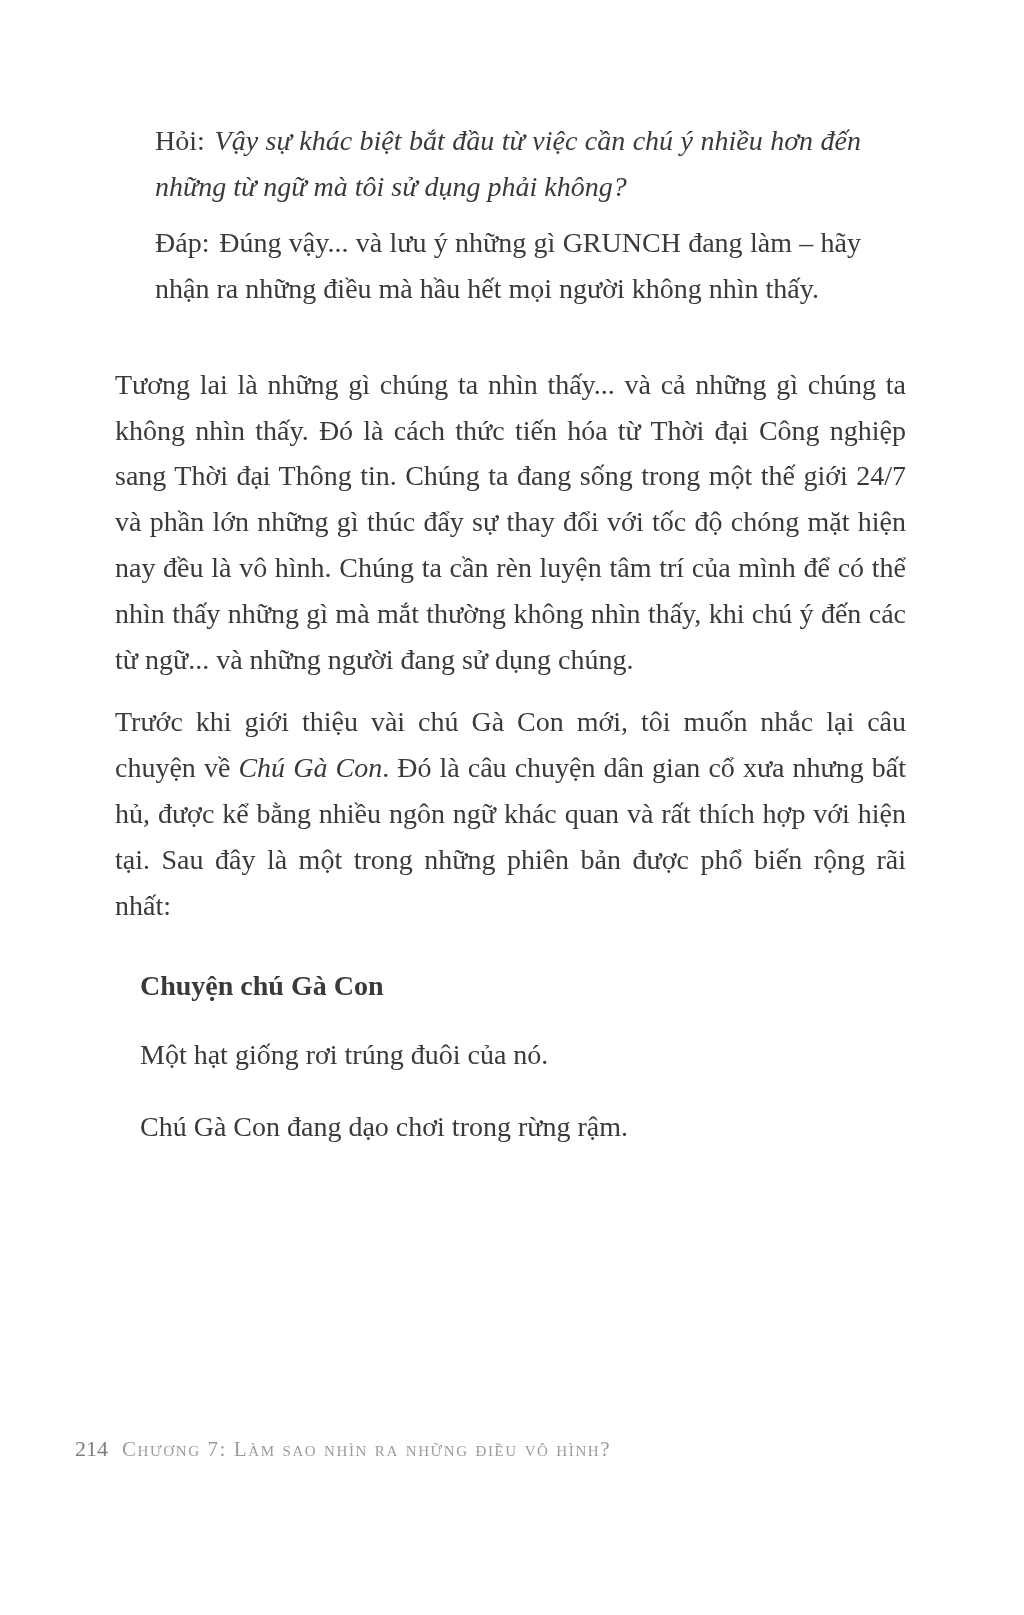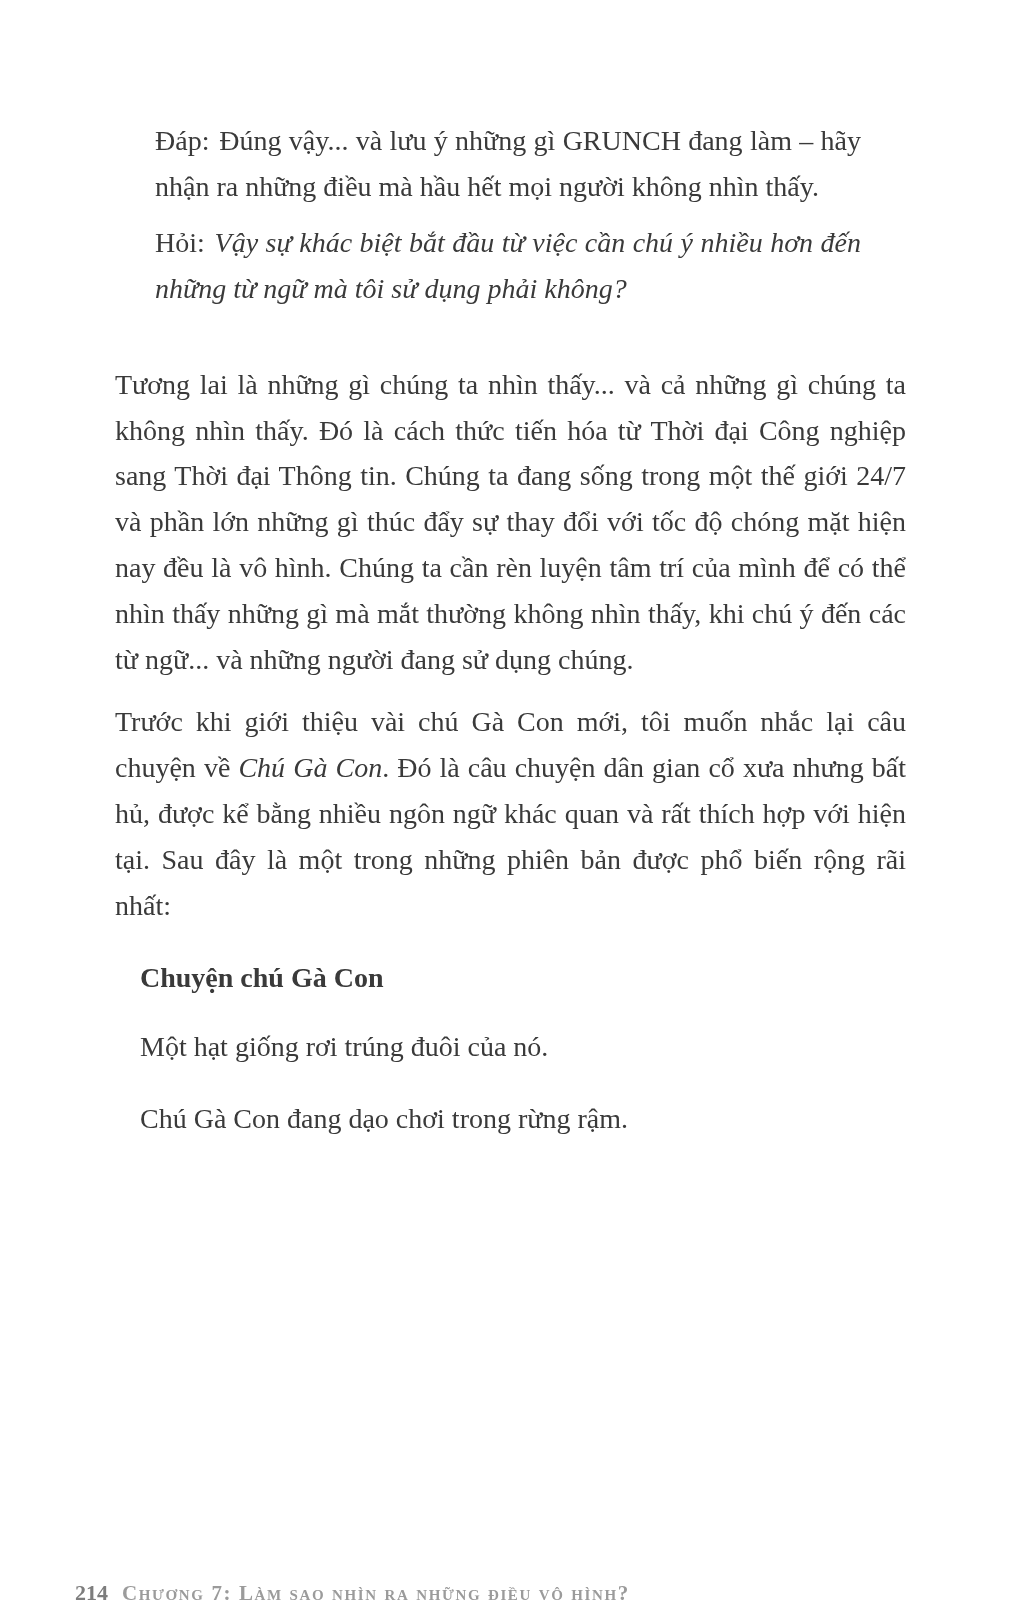--- a/index.html
+++ b/index.html
@@ -57,42 +57,41 @@
     text-align: justify;
     margin-bottom: 16px;
   }
 
   .body-text p em {
     margin-top: 40px;
   }
 
   .story {
     margin-left: 25px;
-    margin-top: 26px;
+    margin-top: 34px;
   }
 
   .story-heading {
     font-size: 28px;
     font-weight: bold;
     line-height: 1.64;
     margin-bottom: 24px;
   }
 
   .story-line {
     font-size: 28px;
     line-height: 1.64;
     margin-bottom: 26px;
   }
 
   .footer {
     position: absolute;
     left: 75px;
-    top: 1580px;
+    top: 1436px;
     white-space: nowrap;
-    font-weight: bold;
   }
 
   .page-number {
     font-size: 22px;
     color: #7d7d7d;
     margin-right: 14px;
   }
 
   .chapter-title {
     font-size: 21px;
@@ -101,24 +100,24 @@
     color: #9b9b9b;
   }
 </style>
 </head>
 <body>
 
 <div class="page">
 
   <section class="qa">
     <p class="qa-item">
-      <span class="qa-label">Đáp:</span><span class="qa-answer-text">Đúng vậy... và lưu ý những gì GRUNCH đang làm – hãy nhận ra những điều mà hầu hết mọi người không nhìn thấy.</span>
+      <span class="qa-label">Hỏi:</span><span class="qa-question-text">Vậy sự khác biệt bắt đầu từ việc cần chú ý nhiều hơn đến những từ ngữ mà tôi sử dụng phải không?</span>
     </p>
     <p class="qa-item">
-      <span class="qa-label">Hỏi:</span><span class="qa-question-text">Vậy sự khác biệt bắt đầu từ việc cần chú ý nhiều hơn đến những từ ngữ mà tôi sử dụng phải không?</span>
+      <span class="qa-label">Đáp:</span><span class="qa-answer-text">Đúng vậy... và lưu ý những gì GRUNCH đang làm – hãy nhận ra những điều mà hầu hết mọi người không nhìn thấy.</span>
     </p>
   </section>
 
   <section class="body-text">
     <p>Tương lai là những gì chúng ta nhìn thấy... và cả những gì chúng ta không nhìn thấy. Đó là cách thức tiến hóa từ Thời đại Công nghiệp sang Thời đại Thông tin. Chúng ta đang sống trong một thế giới 24/7 và phần lớn những gì thúc đẩy sự thay đổi với tốc độ chóng mặt hiện nay đều là vô hình. Chúng ta cần rèn luyện tâm trí của mình để có thể nhìn thấy những gì mà mắt thường không nhìn thấy, khi chú ý đến các từ ngữ... và những người đang sử dụng chúng.</p>
     <p><span>Trước khi giới thiệu vài chú Gà Con mới, tôi muốn nhắc lại câu chuyện về </span><em>Chú Gà Con</em><span>. Đó là câu chuyện dân gian cổ xưa nhưng bất hủ, được kể bằng nhiều ngôn ngữ khác quan và rất thích hợp với hiện tại. Sau đây là một trong những phiên bản được phổ biến rộng rãi nhất:</span></p>
   </section>
 
   <section class="story">
     <p class="story-heading">Chuyện chú Gà Con</p>

